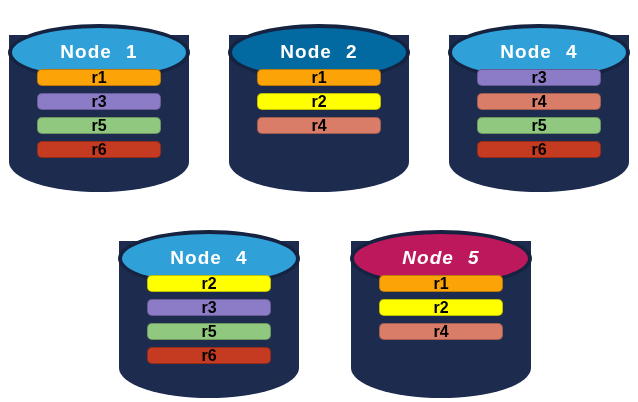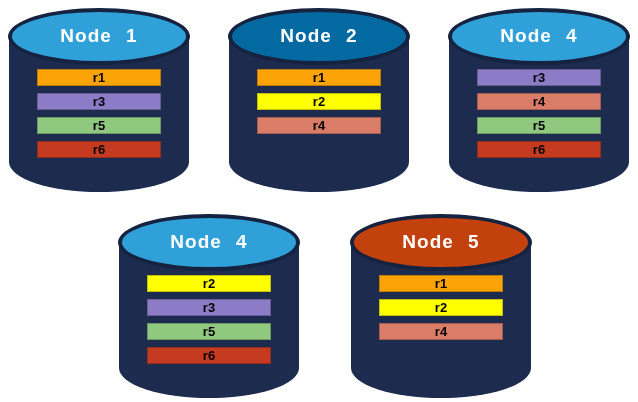--- a/index.html
+++ b/index.html
@@ -37,21 +37,21 @@
     right: 1px;
     top: 27px;
     bottom: 0;
     background: #1C2B4E;
     border-radius: 0 0 50% 50% / 0 0 30px 30px;
   }
   .cyl-top {
     position: absolute;
     left: 0;
     right: 0;
-    top: 0;
+    top: 16px;
     height: 57px;
     box-sizing: border-box;
     background: #2FA0D8;
     border: 4px solid #152341;
     border-radius: 50%;
     display: flex;
     align-items: center;
     justify-content: center;
   }
   .node-label {
@@ -69,27 +69,27 @@
     transform: translateX(-50%);
     width: 124px;
     display: flex;
     flex-direction: column;
     gap: 7px;
   }
   .bar {
     height: 17px;
     box-sizing: border-box;
     border: 1px solid rgba(0,0,0,0.25);
-    border-radius: 0;
+    border-radius: 5px;
     display: flex;
     align-items: center;
     justify-content: center;
     color: #000000;
     font-weight: bold;
-    font-size: 13px;
+    font-size: 16px;
     line-height: 1;
   }
 </style>
 </head>
 <body>
 
 <div class="canvas">
 
   <div class="row row-top">
 
@@ -143,21 +143,21 @@
       <div class="bars">
         <div class="bar" style="background: rgb(255, 255, 0);">r2</div>
         <div class="bar" style="background: rgb(140, 123, 198);">r3</div>
         <div class="bar" style="background: rgb(143, 200, 126);">r5</div>
         <div class="bar" style="background: rgb(197, 59, 33);">r6</div>
       </div>
     </div>
 
     <div class="cylinder">
       <div class="cyl-body" style="background: rgb(28, 43, 78);"></div>
-      <div class="cyl-top" style="background: #c2410c; border-color: rgb(21, 35, 65);">
+      <div class="cyl-top" style="background: #be185d; border-color: rgb(21, 35, 65); font-style: italic;">
         <span class="node-label">Node 5</span>
       </div>
       <div class="bars">
         <div class="bar" style="background: rgb(252, 163, 7);">r1</div>
         <div class="bar" style="background: rgb(255, 255, 0);">r2</div>
         <div class="bar" style="background: rgb(217, 124, 104);">r4</div>
       </div>
     </div>
 
   </div>

